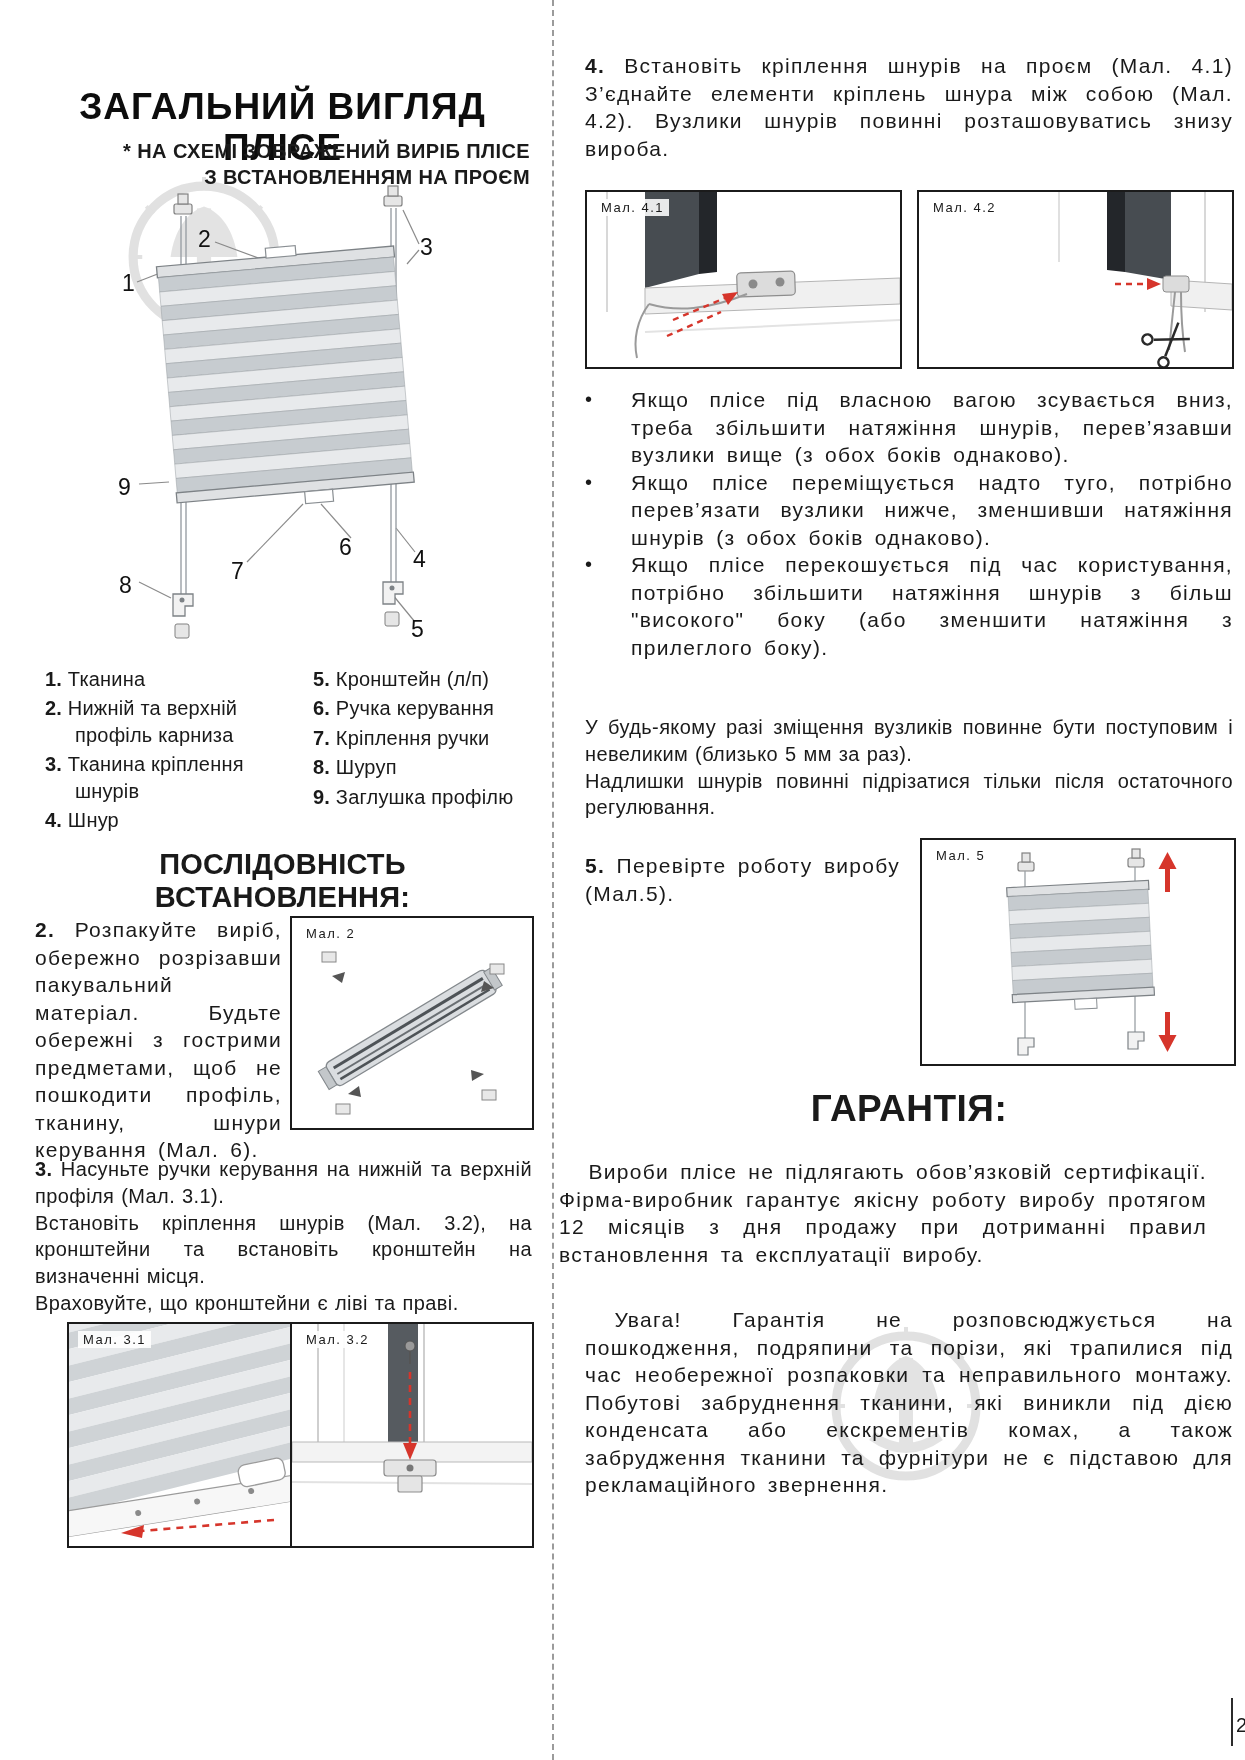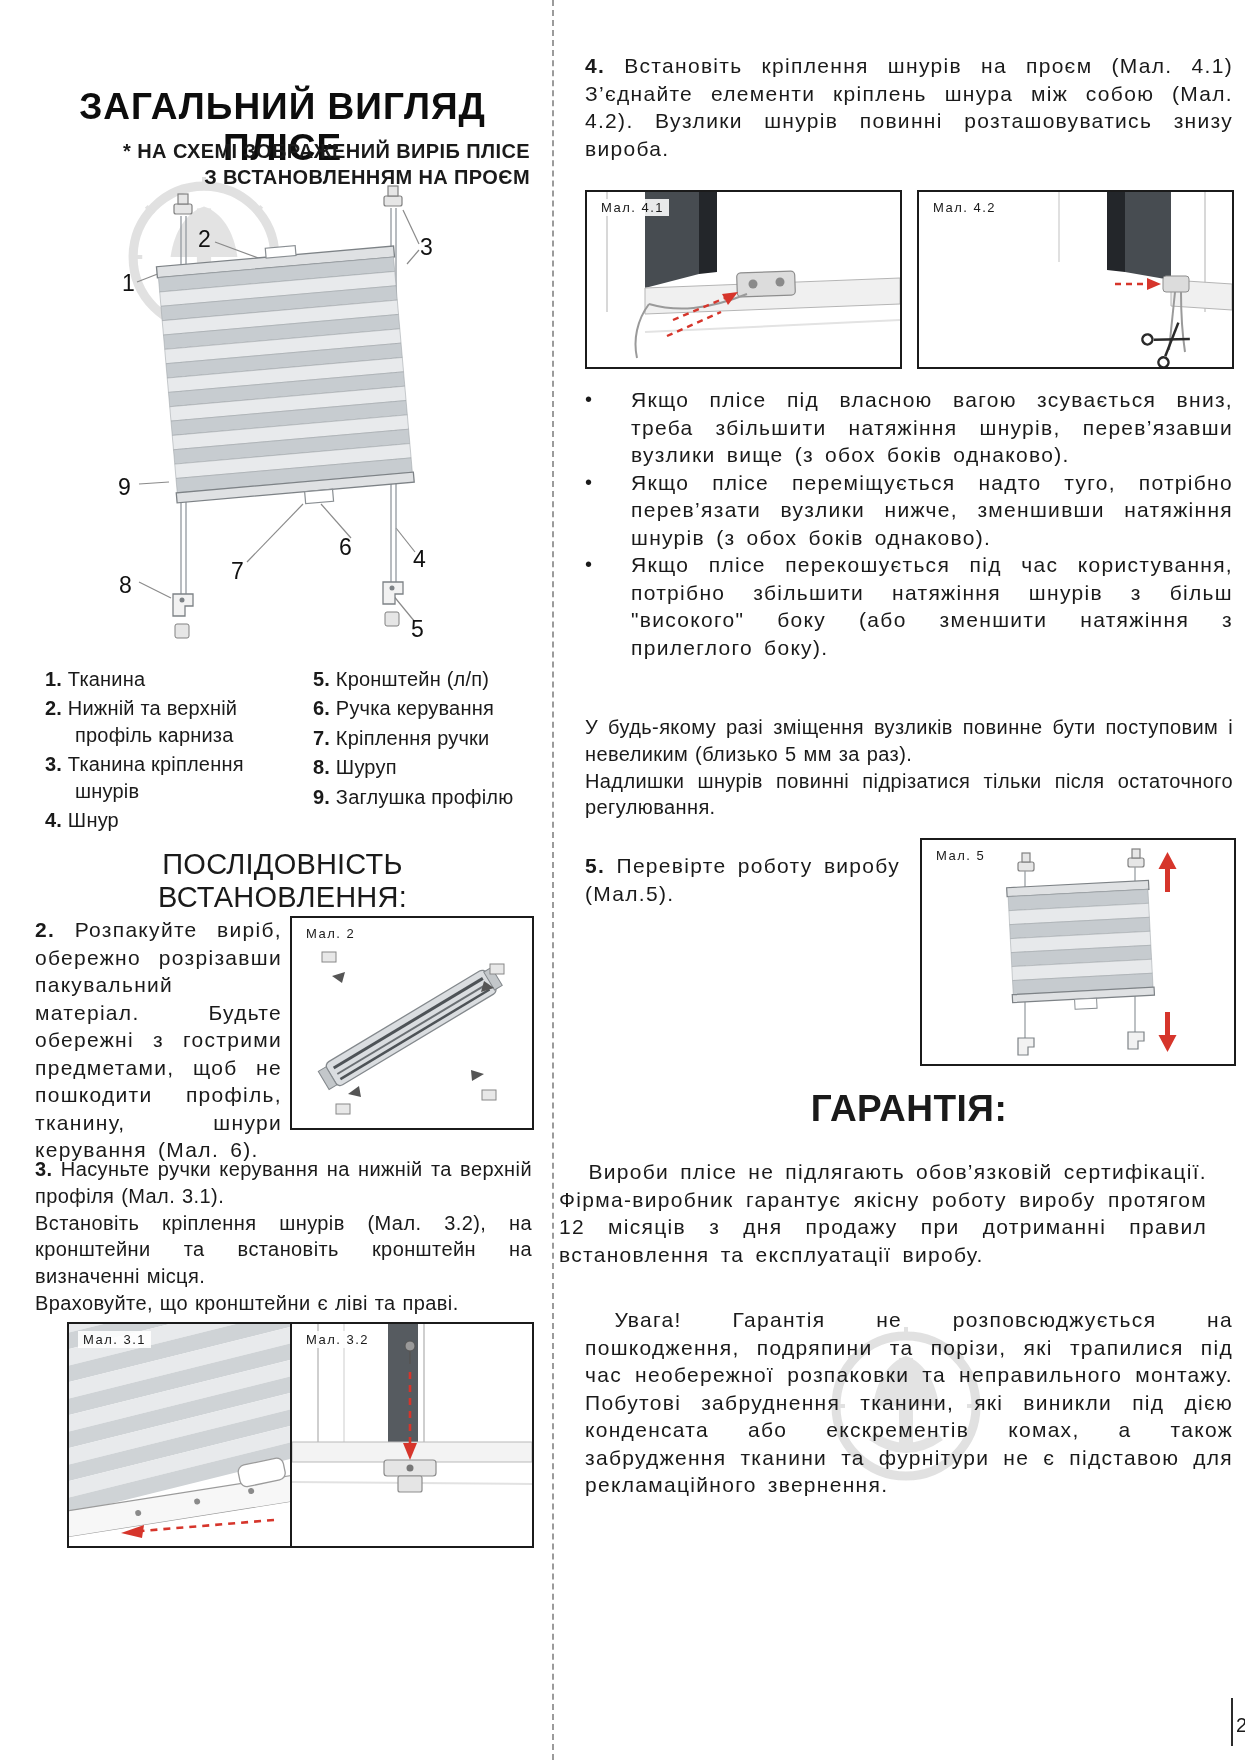--- a/index.html
+++ b/index.html
@@ -22,21 +22,21 @@
   .diagram{position:absolute;left:55px;top:182px;width:420px;height:480px;z-index:1;}
   .diagram svg{width:100%;height:100%;}
   .callout{position:absolute;font-size:23px;font-weight:500;color:#111;z-index:2;}
 
   .legend{position:absolute;z-index:1;font-size:20px;line-height:1.32;}
   .legend-item{padding-left:30px;text-indent:-30px;margin-bottom:3px;letter-spacing:.2px;}
   .lg1{left:45px;top:666px;width:255px;}
   .lg2{left:313px;top:666px;width:222px;}
 
   .seq-title{position:absolute;left:35px;top:848px;width:495px;text-align:center;
-             font-weight:400;font-size:29px;letter-spacing:.2px;z-index:1;}
+             font-weight:700;font-size:29px;letter-spacing:.2px;z-index:1;}
 
   .jtext{font-size:21px;line-height:1.31;letter-spacing:1.3px;word-spacing:4px;text-align:justify;}
   .jtext-tight{font-size:20px;line-height:1.34;letter-spacing:.4px;word-spacing:1px;text-align:justify;}
 
   .step2-text{position:absolute;left:35px;top:916px;width:247px;z-index:1;}
   .step3-text{position:absolute;left:35px;top:1156px;width:497px;z-index:1;}
   .step4-text{position:absolute;left:585px;top:52px;width:648px;z-index:1;}
   .bullets{position:absolute;left:585px;top:386px;width:648px;z-index:1;}
   .bullet-row{display:flex;}
   .bullet-mark{width:46px;flex:none;font-size:20px;padding-top:2px;}

